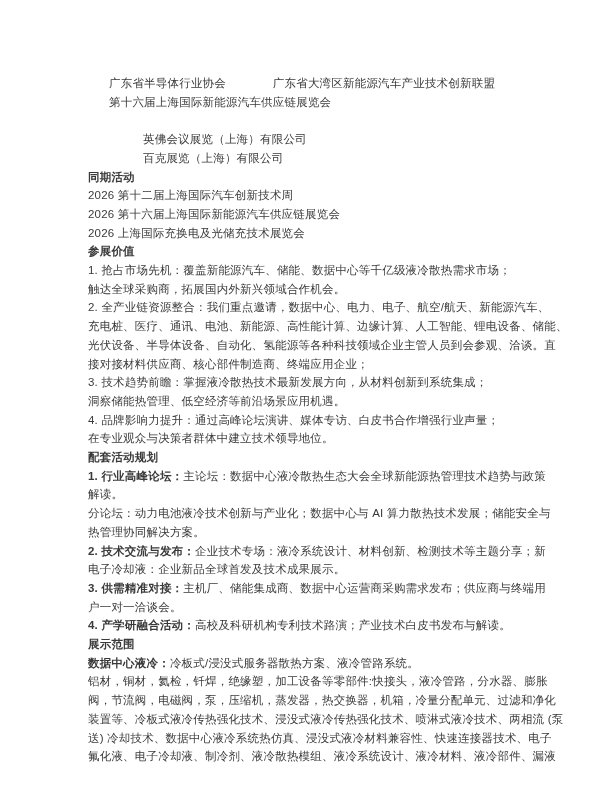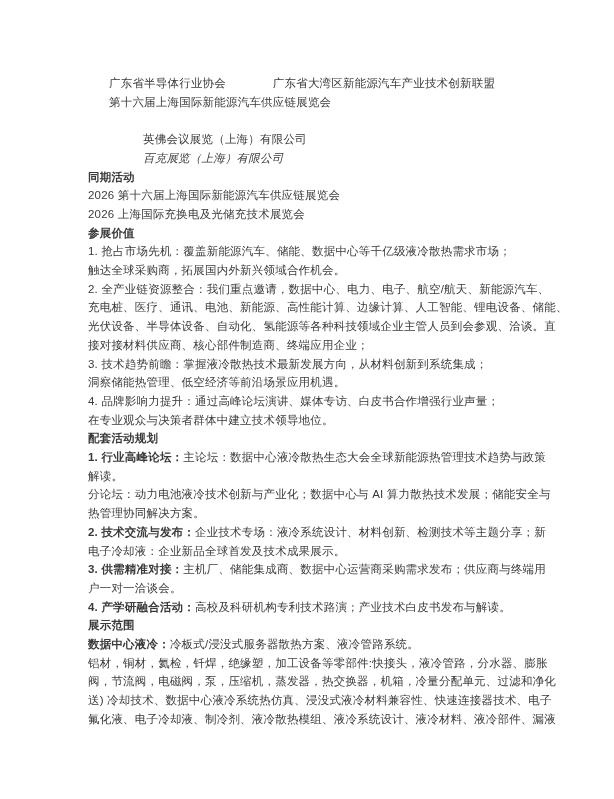--- a/index.html
+++ b/index.html
@@ -34,22 +34,23 @@
 </style>
 </head>
 <body>
 
 <div class="page">
   <div class="doc" id="doc">
       <div class="line" style="padding-left: 21px;"><span class="seg">广东省半导体行业协会　　　　广东省大湾区新能源汽车产业技术创新联盟</span></div>
       <div class="line" style="padding-left: 21px;"><span class="seg">第十六届上海国际新能源汽车供应链展览会</span></div>
       <div class="line"></div>
       <div class="line" style="padding-left: 55px;"><span class="seg">英佛会议展览（上海）有限公司</span></div>
-      <div class="line" style="padding-left: 55px; font-style: italic;"><span class="seg">百克展览（上海）有限公司</span></div>
+      <div class="line" style="padding-left: 55px;"><span class="seg">百克展览（上海）有限公司</span></div>
       <div class="line"><span class="seg bold">同期活动</span></div>
+      <div class="line"><span class="seg">2026 第十二届上海国际汽车创新技术周</span></div>
       <div class="line"><span class="seg">2026 第十六届上海国际新能源汽车供应链展览会</span></div>
       <div class="line"><span class="seg">2026 上海国际充换电及光储充技术展览会</span></div>
       <div class="line"><span class="seg bold">参展价值</span></div>
       <div class="line"><span class="seg">1. 抢占市场先机：覆盖新能源汽车、储能、数据中心等千亿级液冷散热需求市场；</span></div>
       <div class="line"><span class="seg">触达全球采购商，拓展国内外新兴领域合作机会。</span></div>
       <div class="line"><span class="seg">2. 全产业链资源整合：我们重点邀请，数据中心、电力、电子、航空/航天、新能源汽车、</span></div>
       <div class="line"><span class="seg">充电桩、医疗、通讯、电池、新能源、高性能计算、边缘计算、人工智能、锂电设备、储能、</span></div>
       <div class="line"><span class="seg">光伏设备、半导体设备、自动化、氢能源等各种科技领域企业主管人员到会参观、洽谈。直</span></div>
       <div class="line"><span class="seg">接对接材料供应商、核心部件制造商、终端应用企业；</span></div>
       <div class="line"><span class="seg">3. 技术趋势前瞻：掌握液冷散热技术最新发展方向，从材料创新到系统集成；</span></div>
@@ -63,16 +64,17 @@
       <div class="line"><span class="seg">热管理协同解决方案。</span></div>
       <div class="line"><span class="seg bold">2. 技术交流与发布：</span><span class="seg">企业技术专场：液冷系统设计、材料创新、检测技术等主题分享；新</span></div>
       <div class="line"><span class="seg">电子冷却液：企业新品全球首发及技术成果展示。</span></div>
       <div class="line"><span class="seg bold">3. 供需精准对接：</span><span class="seg">主机厂、储能集成商、数据中心运营商采购需求发布；供应商与终端用</span></div>
       <div class="line"><span class="seg">户一对一洽谈会。</span></div>
       <div class="line"><span class="seg bold">4. 产学研融合活动：</span><span class="seg">高校及科研机构专利技术路演；产业技术白皮书发布与解读。</span></div>
       <div class="line"><span class="seg bold">展示范围</span></div>
       <div class="line"><span class="seg bold">数据中心液冷：</span><span class="seg">冷板式/浸没式服务器散热方案、液冷管路系统。</span></div>
       <div class="line"><span class="seg">铝材，铜材，氦检，钎焊，绝缘塑，加工设备等零部件:快接头，液冷管路，分水器、膨胀</span></div>
       <div class="line"><span class="seg">阀，节流阀，电磁阀，泵，压缩机，蒸发器，热交换器，机箱，冷量分配单元、过滤和净化</span></div>
+      <div class="line"><span class="seg">装置等、冷板式液冷传热强化技术、浸没式液冷传热强化技术、喷淋式液冷技术、两相流 (泵</span></div>
       <div class="line"><span class="seg">送) 冷却技术、数据中心液冷系统热仿真、浸没式液冷材料兼容性、快速连接器技术、电子</span></div>
       <div class="line"><span class="seg">氟化液、电子冷却液、制冷剂、液冷散热模组、液冷系统设计、液冷材料、液冷部件、漏液</span></div>
     </div>
 </div>
 
 </body></html>

